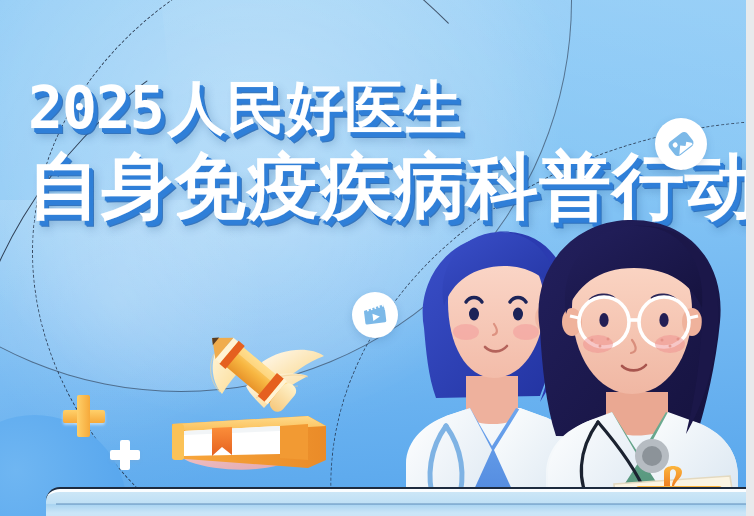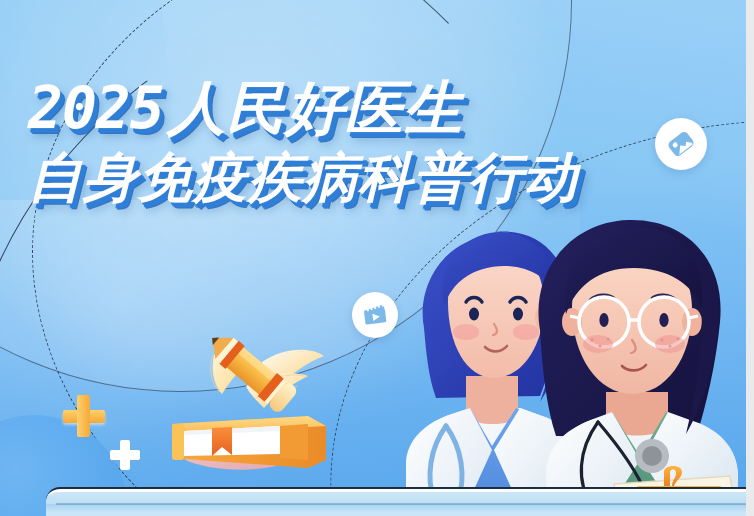--- a/index.html
+++ b/index.html
@@ -82,38 +82,37 @@
   }
 
   
   #title-block{
     position:absolute;left:28px;top:78px;width:690px;
     z-index:30;
   }
   .title-line{
     color:#ffffff;
     font-weight:700;
-    font-style:italic;
     letter-spacing:1px;
     line-height:1.02;
     white-space:nowrap;
     text-shadow:
        3px 4px 0 #2f7fd8,
        4px 5px 0 #2f7fd8,
        5px 6px 0 rgba(38,104,182,.85),
        6px 8px 10px rgba(20,70,130,.30);
     -webkit-text-stroke:0.4px rgba(255,255,255,.2);
   }
   .title-l1{font-size:58px;}
   .title-l1 .yr{
     font-family:"DejaVu Sans Mono","Liberation Mono",monospace;
     font-weight:700;font-size:58px;letter-spacing:-1px;
     padding-right:4px;
   }
-  .title-l2{font-size:54px;margin-top:12px;}
+  .title-l2{font-size:72px;margin-top:12px;}
 
   
   .circ-icon{
     position:absolute;border-radius:50%;
     background:#ffffff;
     display:flex;align-items:center;justify-content:center;
     box-shadow:0 3px 8px rgba(30,80,140,.18);
     z-index:35;
   }
   #icon-photo{left:655px;top:118px;width:52px;height:52px;}

